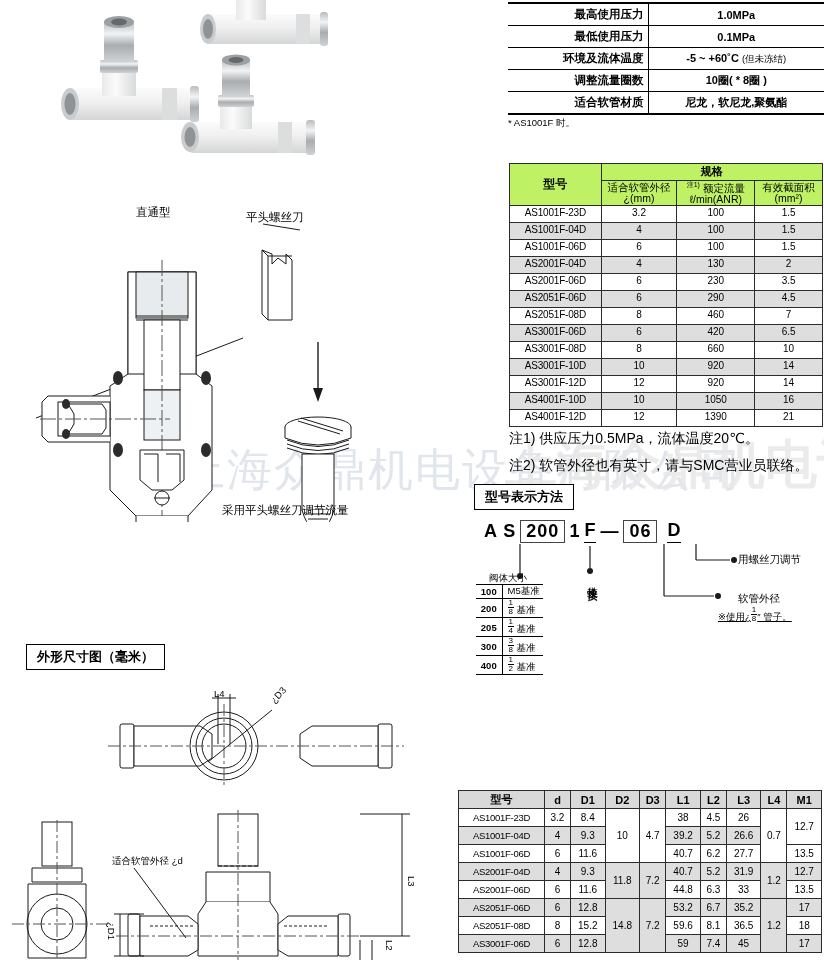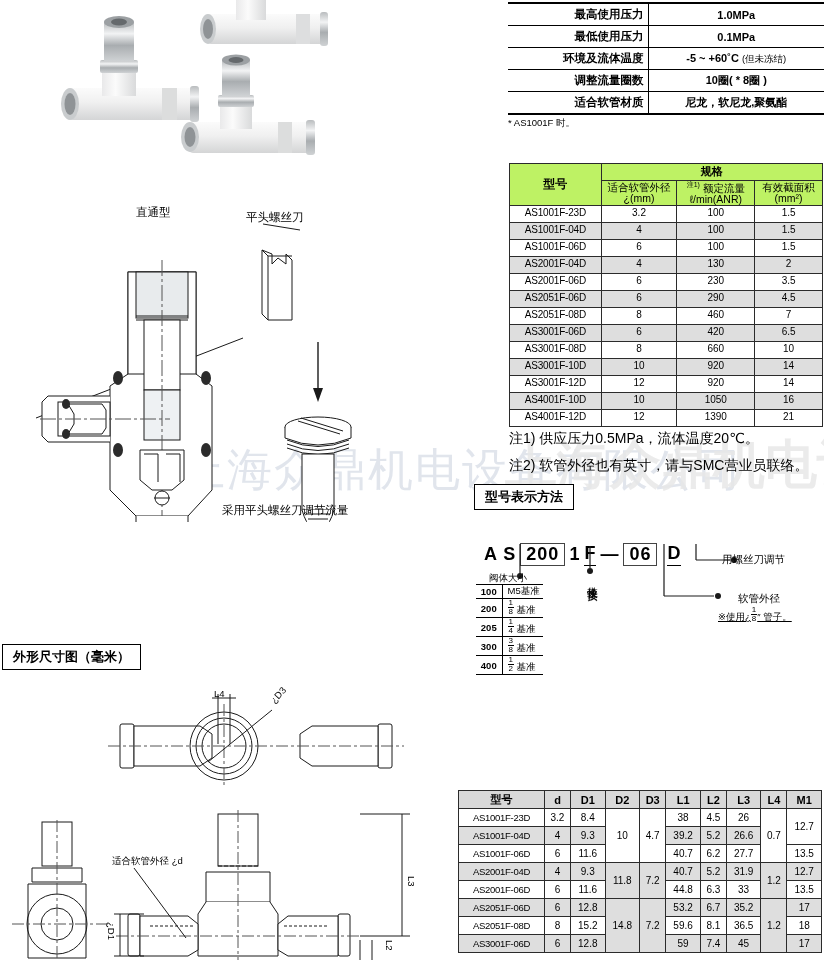--- a/index.html
+++ b/index.html
@@ -41,21 +41,21 @@
   .mainspec tr.alt td{background:#dedede;}
   .sup{font-size:7px;vertical-align:super;}
   .foot{font-size:14px;line-height:1.35;margin-top:2px;}
 
   
   .boxtitle{
     border:1.5px solid #000;display:inline-block;
     padding:3px 10px;font-size:13px;font-weight:bold;background:#fff;
   }
   .code-row{font-size:19px;font-weight:bold;letter-spacing:1px;
-            display:flex;align-items:center;gap:4px;margin-top:23px;}
+            display:flex;align-items:center;gap:4px;}
   .code-box{border:1.5px solid #444;padding:0 5px;font-size:18px;background:#fff;}
   .code-plain{font-size:18px;}
   .ul{border-bottom:1.5px solid #000;padding-bottom:1px;}
 
   .minitbl{font-size:9.5px;border-collapse:collapse;}
   .minitbl td{padding:0 3px;height:14px;box-sizing:border-box;
               border-top:1px solid #000;border-bottom:1px solid #000;}
   .minitbl td.code{font-weight:bold;text-align:center;width:26px;
                    border-right:1px solid #000;}
   .minitbl td.desc{text-align:left;padding-left:5px;}
@@ -385,21 +385,21 @@
     </g>
     <circle cx="60" cy="38" r="3" fill="#1a1a1a"></circle>
     <circle cx="130" cy="33" r="3" fill="#1a1a1a"></circle>
     <circle cx="258" cy="58" r="3" fill="#1a1a1a"></circle>
     <circle cx="274" cy="22" r="3" fill="#1a1a1a"></circle>
   </svg>
 </div>
 
 <div class="abs lbl-small" style="left:489px;top:572px;">阀体大小</div>
 <div class="abs vtext" style="left:586px;top:578px;">带快换接头</div>
-<div class="abs callout" style="left:722px;top:553px;">用螺丝刀调节</div>
+<div class="abs callout" style="left:738px;top:553px;">用螺丝刀调节</div>
 <div class="abs callout" style="left:738px;top:592px;">软管外径</div>
 
 <div class="abs" style="left:476px;top:584px;">
   <table class="minitbl">
     <tbody>
         <tr>
           <td class="code">100</td>
           <td class="desc"><span>M5</span><span>基准</span></td>
         </tr>
         <tr>
@@ -421,21 +421,21 @@
       </tbody>
   </table>
 </div>
 
 <div class="abs" style="left:718px;top:605px;">
   <div class="lbl-small" style="margin-top:1px;text-decoration:underline;">
     <span>※使用¿</span><span class="frac"><span class="n">1</span><span class="d">8</span></span><span>″ 管子。</span>
   </div>
 </div>
 
-<div class="abs" style="left:2px;top:644px;">
+<div class="abs" style="left:26px;top:644px;">
   <div class="boxtitle">外形尺寸图（毫米）</div>
 </div>
 
 <div class="abs" style="left:104px;top:686px;width:320px;height:112px;">
   <svg width="320" height="112" viewBox="0 0 320 112">
     <g fill="none" stroke="#1a1a1a" stroke-width="1">
       <rect x="16" y="38" width="14" height="44" rx="2"></rect>
       <path d="M30 40 L96 40 L108 48 L108 72 L96 80 L30 80 Z" fill="#fff"></path>
       <rect x="210" y="38" width="14" height="44" rx="2" transform="translate(64,0)"></rect>
       <path d="M210 40 L144 40 L132 48 L132 72 L144 80 L210 80 Z" fill="#fff" transform="translate(64,0)"></path>

